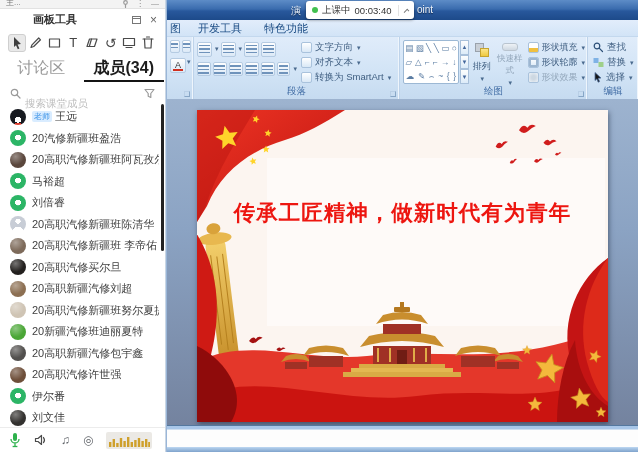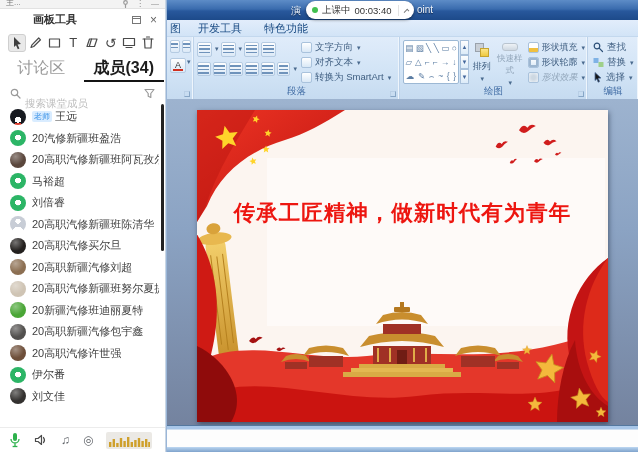--- a/index.html
+++ b/index.html
@@ -52,21 +52,21 @@
   .bottom-bar{height:25px;border-top:1px solid #ececec;display:flex;align-items:center;gap:13px;
     padding-left:9px;background:#fff;}
   .bicon{color:#5f6368;font-size:12px;line-height:12px;display:flex;align-items:center;}
 
   
   .main{position:relative;flex:1;height:452px;display:flex;flex-direction:column;
     border-left:1px solid #9ab6d8;}
   .titlebar{position:relative;height:20px;
     background:linear-gradient(#5d8cc7 0%,#3a6cae 45%,#28589c 55%,#1d4a8a 100%);}
   .tb-frag{position:absolute;top:4px;font-size:10px;color:#eef4fc;text-shadow:0 1px 1px rgba(0,0,0,.5);}
-  .pill{position:absolute;left:139px;top:1px;width:108px;height:18px;background:#fff;border-radius:9px;
+  .pill{position:absolute;left:139px;top:1px;width:108px;height:18px;background:#fff;border-radius:3px;
     box-shadow:0 1px 3px rgba(0,0,0,.45);display:flex;align-items:center;padding:0 6px;gap:4px;}
   .pill-dot{width:6px;height:6px;border-radius:50%;background:#41c04f;flex:0 0 6px;}
   .pill-text{font-size:9.5px;color:#333;white-space:nowrap;}
   .pill-div{width:1px;height:11px;background:#e3e3e3;margin:0 2px 0 3px;}
   .chev{width:5px;height:5px;border-left:1.5px solid #777;border-top:1.5px solid #777;
     transform:rotate(45deg);margin-top:2px;}
 
   .ribbon-tabs{height:17px;background:linear-gradient(#e2edfb,#d2e4f7);display:flex;align-items:center;
     font-size:11px;color:#1c4d85;border-bottom:1px solid #c3d8ee;}
   .rtab{padding:0 11px;white-space:nowrap;}
@@ -218,20 +218,24 @@
         </div>
         <div class="member">
           <span class="avatar green" style="--c: #2cb566;"></span>
           <span class="mname">刘倍睿</span>
         </div>
         <div class="member">
           <span class="avatar gray" style="--c: #c8cdd6;"></span>
           <span class="mname">20高职汽修新疆班陈清华</span>
         </div>
         <div class="member">
+          <span class="avatar photo" style="--c: #7d6a5a;"></span>
+          <span class="mname">20高职汽修新疆班 李帝佑</span>
+        </div>
+        <div class="member">
           <span class="avatar photo" style="--c: #23201e;"></span>
           <span class="mname">20高职汽修买尔旦</span>
         </div>
         <div class="member">
           <span class="avatar photo" style="--c: #8c6f52;"></span>
           <span class="mname">20高职新疆汽修刘超</span>
         </div>
         <div class="member">
           <span class="avatar photo" style="--c: #cfc4b4;"></span>
           <span class="mname">20高职汽修新疆班努尔夏提</span>
@@ -451,21 +455,21 @@
           <div class="minrow" style="font-size:9px;">
               <span class="mini-ico" style="background:linear-gradient(#fff 60%,#f0c040 60%);"></span>
               <span>形状填充</span>
               <span class="dd">▾</span>
             </div>
           <div class="minrow" style="font-size:9px;">
               <span class="mini-ico" style="box-shadow:inset 0 0 0 2px #9db6d0;"></span>
               <span>形状轮廓</span>
               <span class="dd">▾</span>
             </div>
-          <div class="minrow grayed" style="font-size:9px;font-style:italic;">
+          <div class="minrow grayed" style="font-size:9px;">
               <span class="mini-ico" style="background:radial-gradient(circle,#cdd8e2 30%,#eef3f8);"></span>
               <span>形状效果</span>
               <span class="dd">▾</span>
             </div>
         </div>
         <span class="glabel">绘图</span>
         <span class="launcher"></span>
       </div>
 
       <div class="rgroup" style="flex:1;border-right:none;padding-left:5px;">

